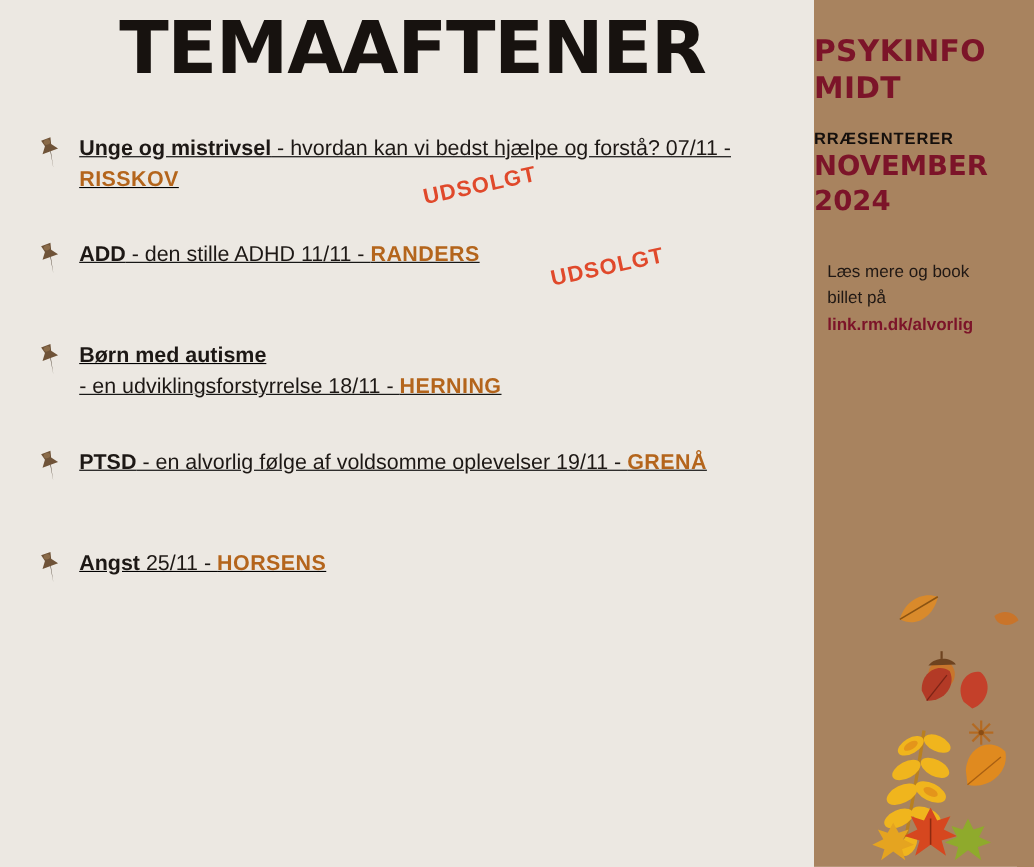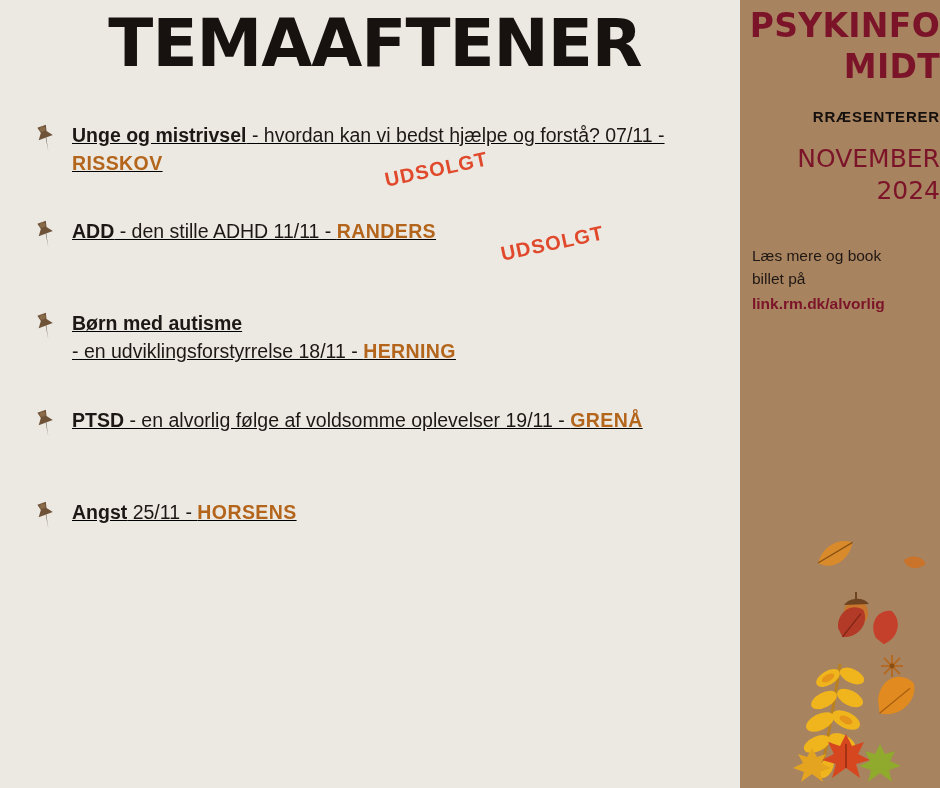--- a/index.html
+++ b/index.html
@@ -88,45 +88,44 @@
 
   
   .right {
     position: relative;
     width: 200px;
     height: 788px;
     background: #a8835f;
     overflow: hidden;
   }
   .brand {
-    text-align: right;
+    text-align: left;
     color: #7c1429;
     font-family: "DejaVu Sans", sans-serif;
     font-weight: bold;
-    font-size: 33px;
+    font-size: 27px;
     line-height: 1.25;
     letter-spacing: 0.3px;
-    margin-top: 5px;
+    margin-top: 30px;
   }
   .presents {
-    text-align: right;
+    text-align: left;
     color: #15100d;
     font-weight: bold;
     font-size: 15px;
     letter-spacing: 0.8px;
     margin-top: 20px;
   }
   .month {
-    text-align: right;
+    text-align: left;
     color: #7c1429;
     font-family: "DejaVu Sans", sans-serif;
-    font-weight: normal;
+    font-weight: bold;
     font-size: 25px;
     line-height: 1.3;
-    margin-top: 18px;
   }
   .readmore {
     color: #201814;
     font-size: 15.5px;
     line-height: 1.5;
     margin-top: 36px;
     padding: 0 12px;
   }
   .link {
     display: block;

